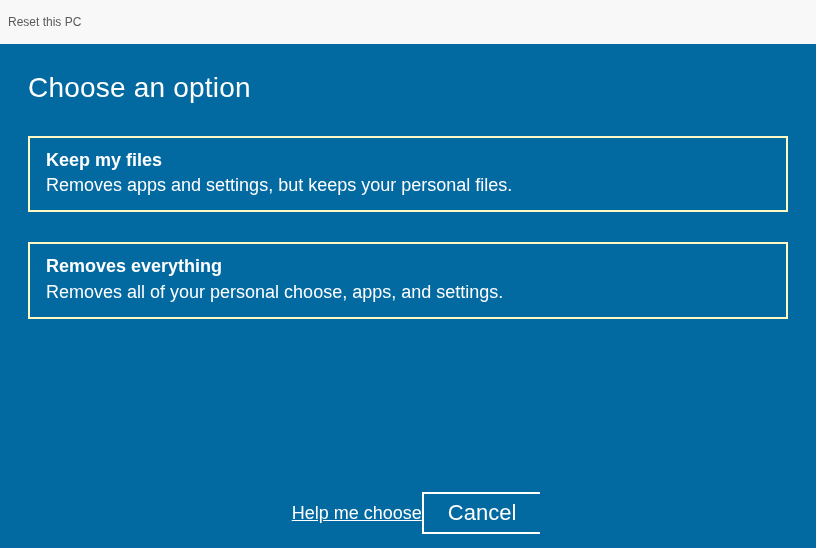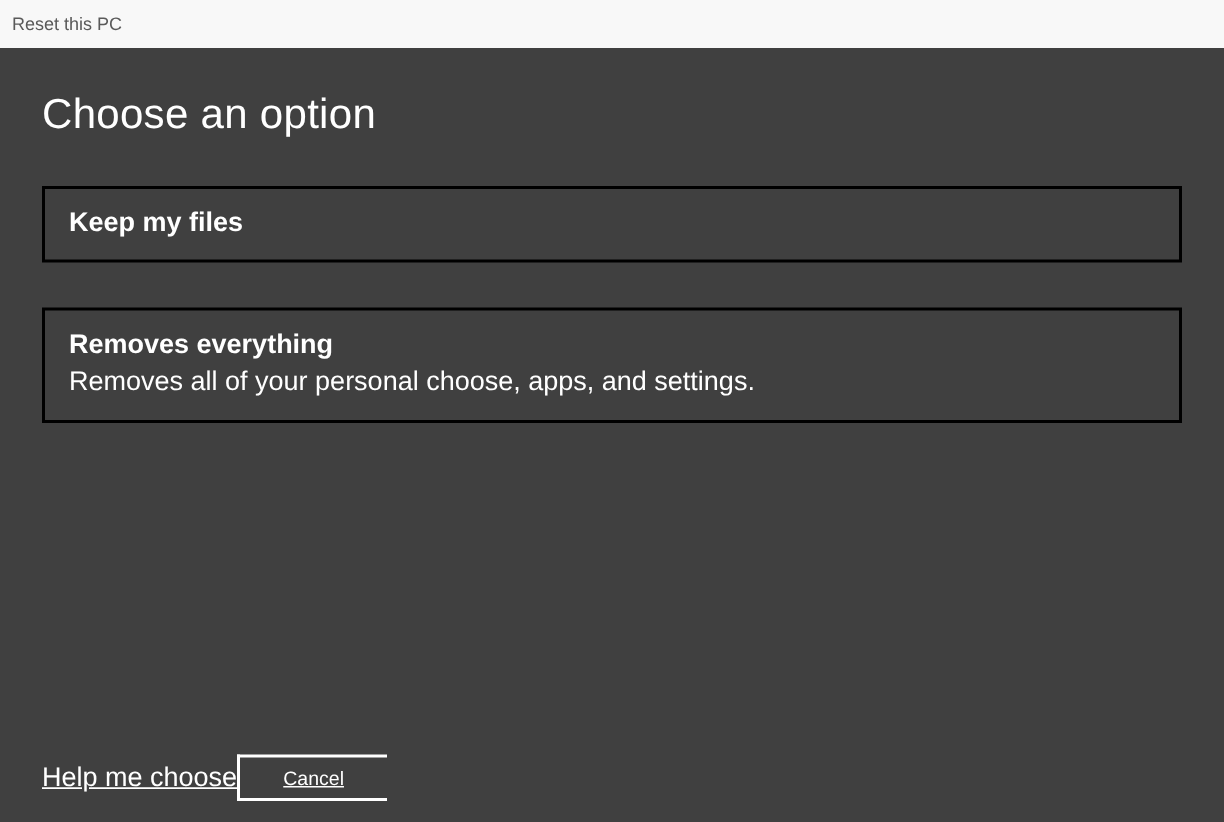--- a/index.html
+++ b/index.html
@@ -13,51 +13,51 @@
       font-family: "Segoe UI", -apple-system, sans-serif;
       overflow: hidden;
     }
     .window {
       width: 100%;
       height: 100%;
       display: flex;
       flex-direction: column;
     }
     .titlebar {
-      height: 32px;
+      height: 44px;
       background: #f8f8f8;
       color: #5a5a5a;
       font-size: 12px;
       display: flex;
       align-items: center;
       padding-left: 8px;
       font-weight: 400;
     }
     .content {
       flex: 1;
-      background: #404040;
+      background: #0369a1;
       color: #ffffff;
       padding: 28px 28px 14px 28px;
       display: flex;
       flex-direction: column;
       position: relative;
     }
     .heading {
       font-size: 28px;
       font-weight: 400;
       margin-bottom: 32px;
       letter-spacing: 0.2px;
     }
     .options {
       display: flex;
       flex-direction: column;
       gap: 30px;
     }
     .option {
-      border: 2px solid #000000;
+      border: 2px solid #fef9c3;
       padding: 10px 16px 12px 16px;
       cursor: pointer;
       background: transparent;
       color: #ffffff;
       text-align: left;
     }
     .option-title {
       font-size: 18px;
       font-weight: 600;
       line-height: 1.4;
@@ -67,54 +67,54 @@
       font-weight: 400;
       line-height: 1.4;
     }
     .footer {
       position: absolute;
       left: 28px;
       right: 0;
       bottom: 14px;
       display: flex;
       align-items: center;
-      justify-content: flex-start;
-      text-decoration: underline;
+      justify-content: center;
     }
     .help-link {
       color: #ffffff;
       font-size: 18px;
       text-decoration: underline;
       cursor: pointer;
     }
     .cancel-button {
       border: 2px solid #ffffff;
       background: transparent;
       color: #ffffff;
-      font-size: 13px;
+      font-size: 22px;
       padding: 6px 24px;
       min-width: 100px;
       cursor: pointer;
       font-family: inherit;
       margin-right: 12px;
       border-right: none;
     }
   </style>
 </head>
 <body>
 
 <div class="window">
   <div class="titlebar">
     <span>Reset this PC</span>
   </div>
   <div class="content">
     <h1 class="heading">Choose an option</h1>
     <div class="options">
       <div class="option">
         <div class="option-title">Keep my files</div>
+        <div class="option-desc">Removes apps and settings, but keeps your personal files.</div>
       </div>
       <div class="option">
         <div class="option-title">Removes everything</div>
         <div class="option-desc">Removes all of your personal choose, apps, and settings.</div>
       </div>
     </div>
     <div class="footer">
       <a class="help-link">Help me choose</a>
       <button class="cancel-button">Cancel</button>
     </div>

